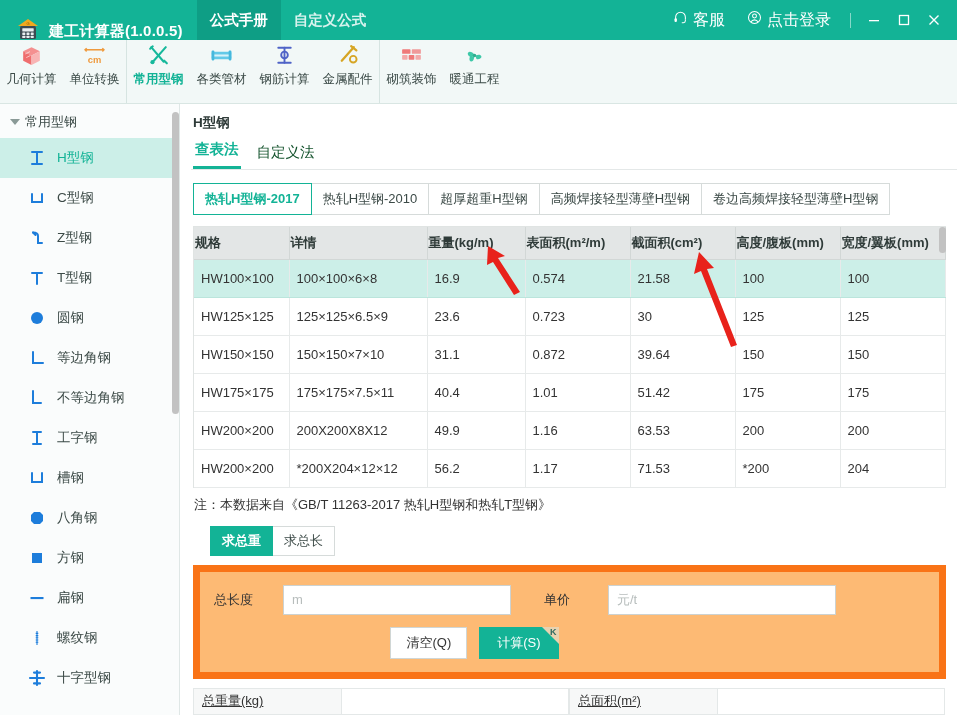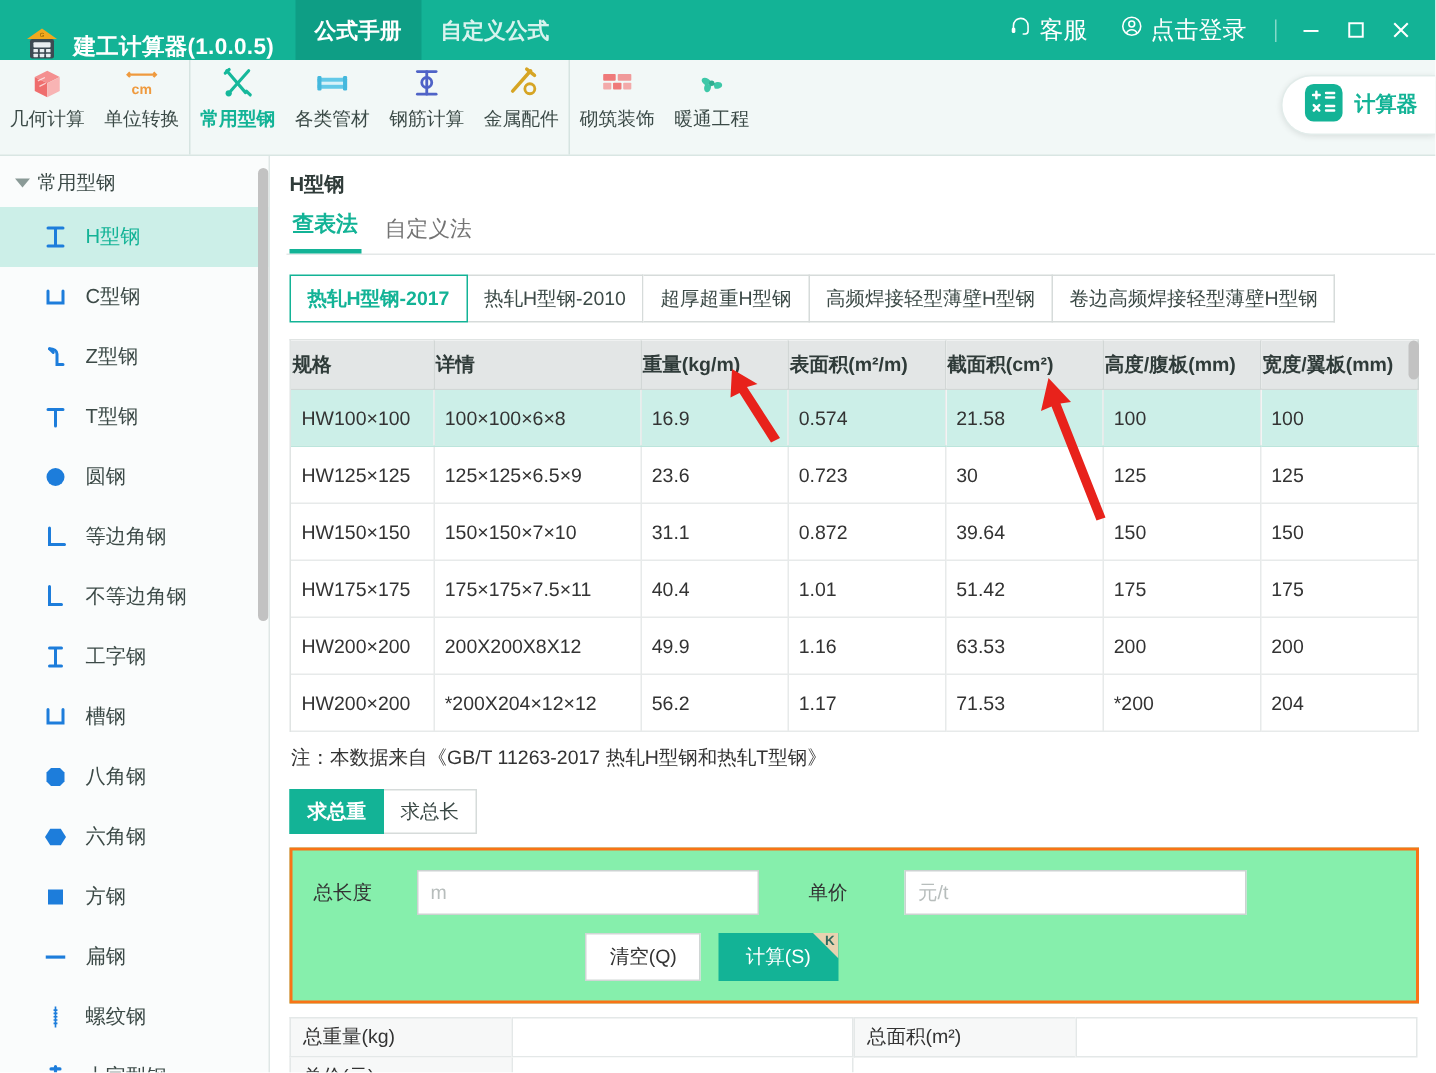--- a/index.html
+++ b/index.html
@@ -91,21 +91,21 @@
     position:absolute; left:172px; top:8px; width:7px; height:302px;
     background:#c2c2c2; border-radius:4px; cursor:pointer;
   }
 
   
   .content { flex:1; min-width:0; padding:10px 0 0 11px; position:relative; overflow:hidden; }
   .page-title { font-size:13.5px; font-weight:bold; color:#2f3b39; margin:0 0 4px 2px; }
 
   .methods { display:flex; align-items:flex-end; gap:14px; border-bottom:1px solid #e4e8e8; padding-left:2px; }
   .method {
-    font-size:14.5px; padding:4px 2px 7px; cursor:pointer; color:#737373; white-space:nowrap;
+    font-size:14.5px; padding:4px 2px 7px; cursor:pointer; color:#14532d; white-space:nowrap;
   }
   .method.active { color:#13b396; font-weight:bold; border-bottom:3px solid #13b396; }
 
   .stdtabs { display:flex; margin:13px 0 0 2px; }
   .stdtab {
     border:1px solid #d6dbda; border-left:none; background:#fff;
     padding:6px 11px; font-size:13px; color:#3c4a47; cursor:pointer; white-space:nowrap;
   }
   .stdtab:first-child { border-left:1px solid #d6dbda; }
   .stdtab.active { color:#13b396; font-weight:bold; border:1px solid #13b396; }
@@ -123,26 +123,26 @@
     border-right:1px solid #e7eaea; border-bottom:1px solid #e7eaea; white-space:nowrap; overflow:hidden;
   }
   table.grid tr.sel td { background:#ccefe8; border-bottom-color:#bbe5dc; }
   .tbl-scroll {
     position:absolute; right:-1px; top:0; width:7px; height:26px; background:#c2c2c2; border-radius:4px; cursor:pointer;
   }
   .note { font-size:13px; color:#333; margin:8px 0 0 3px; }
 
   
   .calcsec { margin:12px 0 0 2px; width:753px; }
-  .seg { display:flex; }
+  .seg { display:flex;margin-left:17px; }
   .seg-btn { border:1px solid #13b396; padding:5px 11px; font-size:13px; cursor:pointer; background:#fff; color:#3c4a47; white-space:nowrap;}
   .seg-btn.active { background:#13b396; color:#fff; font-weight:bold; border-color:#13b396; }
   .seg-btn + .seg-btn { border-left:none; border-color:#d6dbda; }
 
-  .formbox { margin-top:9px; background:#86efac; border:2px solid #f97316; padding:13px 14px 13px 14px; }
+  .formbox { margin-top:9px; background:#fdba74; border:7px solid #f97316; padding:13px 14px 13px 14px; }
   .formrow { display:flex; align-items:center; }
   .flabel { font-size:13px; color:#333; width:69px; flex:none; }
   .finput {
     height:30px; border:1px solid #ccd2d1; background:#fff; font-size:13px;
     padding:0 8px; color:#333; outline:none; font-family:"Liberation Sans", sans-serif;
   }
   .finput::placeholder { color:#b7bdbc; }
   .btnrow { display:flex; justify-content:center; gap:12px; margin-top:12px; padding-right:190px; }
   .btn-clear { background:#fff; border:1px solid #d0d6d5; padding:6px 15px; font-size:13px; color:#333; cursor:pointer; }
   .btn-calc {
@@ -155,21 +155,21 @@
   }
   .btn-calc .corner-k {
     position:absolute; right:2px; top:0px; font-size:9px; color:#2f6b5f; font-weight:bold;
   }
 
   
   .results { margin:9px 0 0 2px; width:753px; }
   .resrow { display:flex; }
   .rescell-l {
     width:148px; flex:none; background:#f7f8f8; border:1px solid #e4e8e8; border-right:none;
-    font-size:13px; color:#333; height:27px; display:flex; align-items:center; padding-left:8px;
+    font-size:13px; color:#333; height:27px; display:flex; align-items:center; padding-left:8px;text-decoration:underline;
   }
   .rescell-v {
     width:228px; flex:none; background:#fff; border:1px solid #e4e8e8;
     height:27px;
   }
   .resrow.r2 .rescell-l { border-top:none; }
   .resrow.r2 .rescell-v { border-top:none; }
 
   
   .arrows { position:absolute; left:0; top:0; width:957px; height:715px; pointer-events:none; }
@@ -347,32 +347,20 @@
           <path d="M12 11.2c-1.6-2-4.5-3.6-6-2.2-1.4 1.4.6 4 3 4.6z"></path>
           <path d="M12.9 12.2c2.1-1.4 5.2-1.4 5.7.6.5 1.9-2.3 3.3-4.7 2.6z"></path>
           <path d="M11.6 12.8c.2 2.5-.9 5.3-2.9 4.9-2-.4-2-3.5-.6-5.2z"></path>
           <circle cx="12" cy="12" r="1.7" fill="#2fae90"></circle>
         </svg>
       </span>
       <span class="rb-label">暖通工程</span>
     </div>
   </div>
 
-  <div class="calc-pill">
-    <span>
-      <svg width="27" height="27" viewBox="0 0 28 28">
-        <rect x="1" y="1" width="26" height="26" rx="6" fill="#13b396"></rect>
-        <path d="M6.6 8.6 H11.2 M8.9 6.3 V10.9" stroke="#fff" stroke-width="1.7" stroke-linecap="round"></path>
-        <path d="M15.6 7.2 H21.2 M15.6 10.3 H21.2" stroke="#fff" stroke-width="1.7" stroke-linecap="round"></path>
-        <path d="M7.1 15.6 L10.9 19.4 M10.9 15.6 L7.1 19.4" stroke="#fff" stroke-width="1.7" stroke-linecap="round"></path>
-        <path d="M15.6 16.2 H21.2 M15.6 19.3 H21.2" stroke="#fff" stroke-width="1.7" stroke-linecap="round"></path>
-      </svg>
-    </span>
-    <span class="calc-pill-label">计算器</span>
-  </div>
 </div>
 
 <div class="main">
 
   <div class="sidebar">
     <div class="sb-group">
       <span class="sb-caret"></span>
       <span>常用型钢</span>
     </div>
 
@@ -460,28 +448,20 @@
 
     <div class="sb-item">
       <span class="sb-ico">
         <svg width="20" height="20" viewBox="0 0 20 20">
             <polygon points="7,4 13,4 16,7 16,13 13,16 7,16 4,13 4,7" fill="#1d7ddb"></polygon>
           </svg>
       </span>
       <span class="sb-label">八角钢</span>
     </div>
 
-    <div class="sb-item">
-      <span class="sb-ico">
-        <svg width="20" height="20" viewBox="0 0 20 20">
-            <polygon points="6.5,4.5 13.5,4.5 17,10 13.5,15.5 6.5,15.5 3,10" fill="#1d7ddb"></polygon>
-          </svg>
-      </span>
-      <span class="sb-label">六角钢</span>
-    </div>
 
     <div class="sb-item">
       <span class="sb-ico">
         <svg width="20" height="20" viewBox="0 0 20 20">
             <rect x="5" y="5" width="10" height="10" fill="#1d7ddb"></rect>
           </svg>
       </span>
       <span class="sb-label">方钢</span>
     </div>
 

